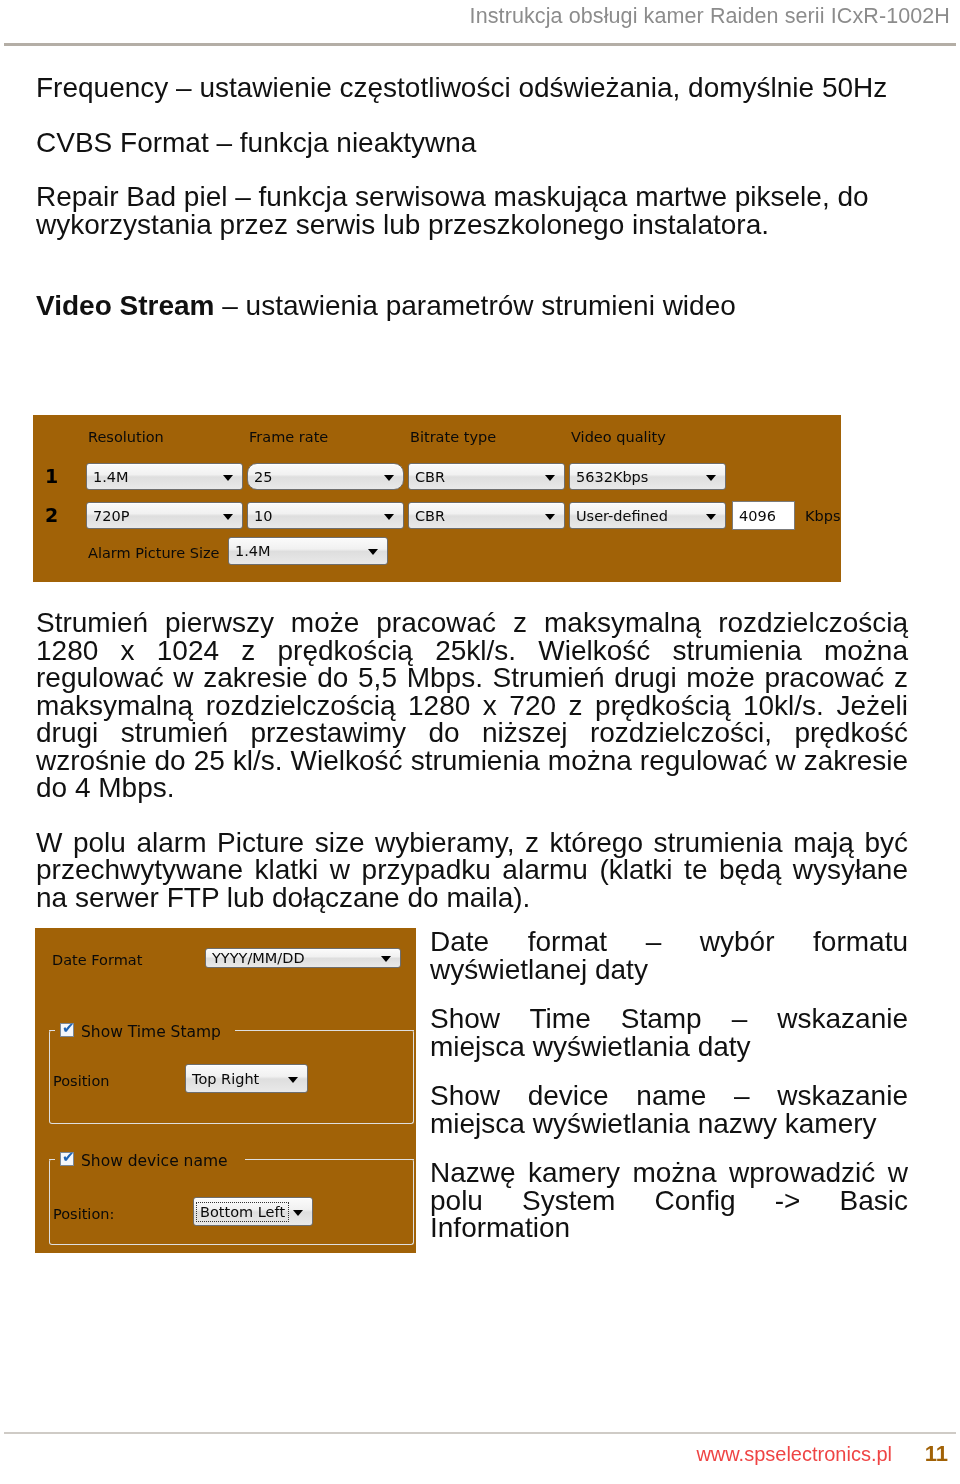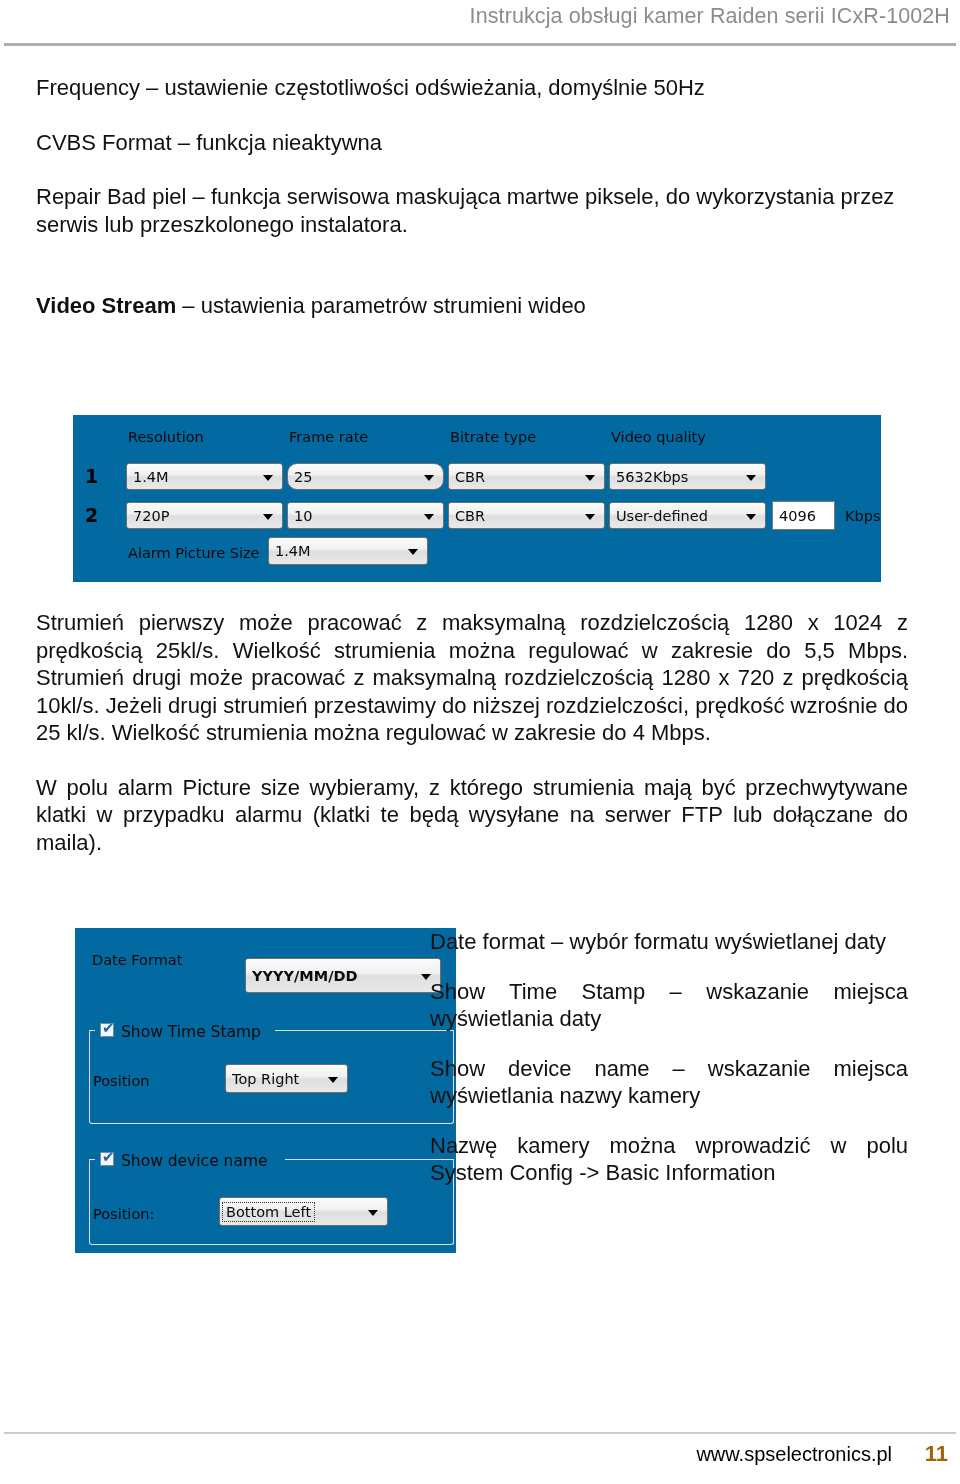--- a/index.html
+++ b/index.html
@@ -44,38 +44,37 @@
   }
 
   
   .content {
     position: absolute;
     left: 36px;
     top: 74px;
     width: 872px;
   }
   .para {
-    font-size: 22px;
+    font-size: 28px;
     line-height: 27.5px;
     margin: 0 0 0 0;
     color: #111;
   }
   .para.justify { text-align: justify; }
   .para b { font-weight: bold; }
   .gap-lg { height: 27px; }
   .gap-md { height: 22px; }
 
   
   .win-shot {
     position: absolute;
-    background: #0369a1;
+    background: #a16207;
     box-sizing: border-box;
     font-family: "DejaVu Sans", sans-serif;
     color: #0b0b0b;
-    margin-left: 40px;
   }
   .wlabel {
     position: absolute;
     font-size: 14.5px;
     color: #0a0a0a;
     white-space: nowrap;
     font-family: "DejaVu Sans", sans-serif;
   }
   .rowno {
     position: absolute;
@@ -179,21 +178,21 @@
     top: 1432px;
     width: 952px;
     height: 2px;
     background: #cfcbc6;
   }
   .footer-site {
     position: absolute;
     right: 68px;
     top: 1443px;
     font-size: 20px;
-    color: #000000;
+    color: #ef4444;
     white-space: nowrap;
   }
   .footer-page {
     position: absolute;
     right: 12px;
     top: 1441px;
     font-size: 22px;
     font-weight: bold;
     color: #a16207;
   }
@@ -274,21 +273,21 @@
 <div class="content" style="top:609px;">
   <p class="para justify">Strumień pierwszy może pracować z maksymalną rozdzielczością 1280 x 1024 z prędkością 25kl/s. Wielkość strumienia można regulować w zakresie do 5,5 Mbps. Strumień drugi może pracować z maksymalną rozdzielczością 1280 x 720 z prędkością 10kl/s. Jeżeli drugi strumień przestawimy do niższej rozdzielczości, prędkość wzrośnie do 25 kl/s. Wielkość strumienia można regulować w zakresie do 4 Mbps.</p>
   <div class="gap-lg"></div>
   <p class="para justify">W polu alarm Picture size wybieramy, z którego strumienia mają być przechwytywane klatki w przypadku alarmu (klatki te będą wysyłane na serwer FTP lub dołączane do maila).</p>
   <div class="gap-lg"></div>
 </div>
 
 <div class="win-shot" style="left:35px; top:928px; width:381px; height:325px;">
 
   <div class="wlabel" style="left:17px; top:24px;">Date Format</div>
-  <div class="combo" style="left:170px; top:30px; width:196px; height:35px;font-weight:bold;">
+  <div class="combo" style="left:170px; top:20px; width:196px; height:20px;">
     <span class="cval">YYYY/MM/DD</span>
     <span class="carrow"></span>
   </div>
 
   <div class="groupbox" style="left:14px; top:102px; width:365px; height:94px; border-top:none;"></div>
   <div class="gb-topline" style="left:14px; top:102px; width:6px;"></div>
   <div class="gb-topline" style="left:200px; top:102px; width:179px;"></div>
   <div class="cbox" style="left:25px; top:95px;">
     <span class="tick">✔</span>
   </div>
@@ -302,21 +301,21 @@
 
   <div class="groupbox" style="left:14px; top:231px; width:365px; height:86px; border-top:none;"></div>
   <div class="gb-topline" style="left:14px; top:231px; width:6px;"></div>
   <div class="gb-topline" style="left:210px; top:231px; width:169px;"></div>
   <div class="cbox" style="left:25px; top:224px;">
     <span class="tick">✔</span>
   </div>
   <div class="wlabel" style="left:46px; top:224px; font-size:15.5px;">Show device name</div>
 
   <div class="wlabel" style="left:18px; top:278px;">Position:</div>
-  <div class="combo focused" style="left:144px; top:269px; width:169px; height:29px;">
+  <div class="combo focused" style="left:158px; top:269px; width:120px; height:29px;">
     <span class="cval">Bottom Left</span>
     <span class="carrow"></span>
   </div>
 </div>
 
 <div style="position:absolute; left:430px; top:928px; width:478px;">
   <p class="para justify">Date format – wybór formatu wyświetlanej daty</p>
   <div class="gap-md"></div>
   <p class="para justify">Show Time Stamp – wskazanie miejsca wyświetlania daty</p>
   <div class="gap-md"></div>

